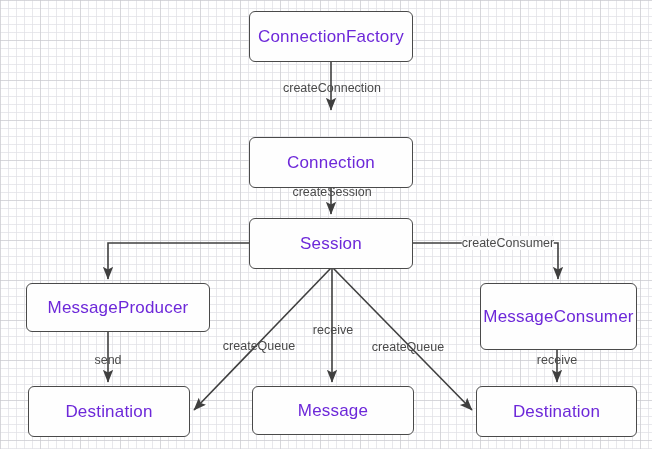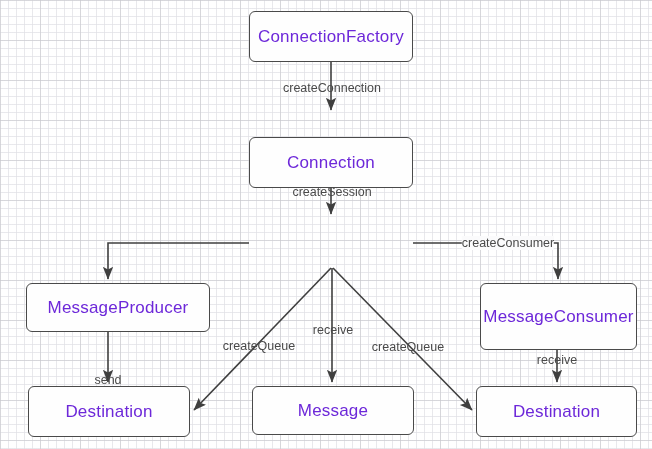--- a/index.html
+++ b/index.html
@@ -77,20 +77,23 @@
   </svg>
 
   <div class="node" style="left:249px;top:11px;width:164px;height:51px;">
     <span>ConnectionFactory</span>
   </div>
 
   <div class="node" style="left:249px;top:114px;width:164px;height:51px;margin-top:23px;">
     <span>Connection</span>
   </div>
 
+  <div class="node" style="left:249px;top:218px;width:164px;height:51px;">
+    <span>Session</span>
+  </div>
 
   <div class="node" style="left:26px;top:283px;width:184px;height:49px;">
     <span>MessageProducer</span>
   </div>
 
   <div class="node" style="left:480px;top:283px;width:157px;height:67px;">
     <span>MessageConsumer</span>
   </div>
 
   <div class="node" style="left:28px;top:386px;width:162px;height:51px;">
@@ -105,21 +108,21 @@
     <span>Destination</span>
   </div>
 
   <div class="elabel" style="left:332px;top:88px;">createConnection</div>
 
   <div class="elabel" style="left:332px;top:192px;">createSession</div>
 
 
   <div class="elabel op" style="left:508px;top:243px;background:#fbfbfc;">createConsumer</div>
 
-  <div class="elabel" style="left:108px;top:360px;margin-top:20px;">send</div>
+  <div class="elabel" style="left:108px;top:360px;">send</div>
 
   <div class="elabel" style="left:557px;top:360px;">receive</div>
 
   <div class="elabel" style="left:259px;top:346px;">createQueue</div>
 
   <div class="elabel" style="left:333px;top:330px;">receive</div>
 
   <div class="elabel" style="left:408px;top:347px;">createQueue</div>
 
 </div>

